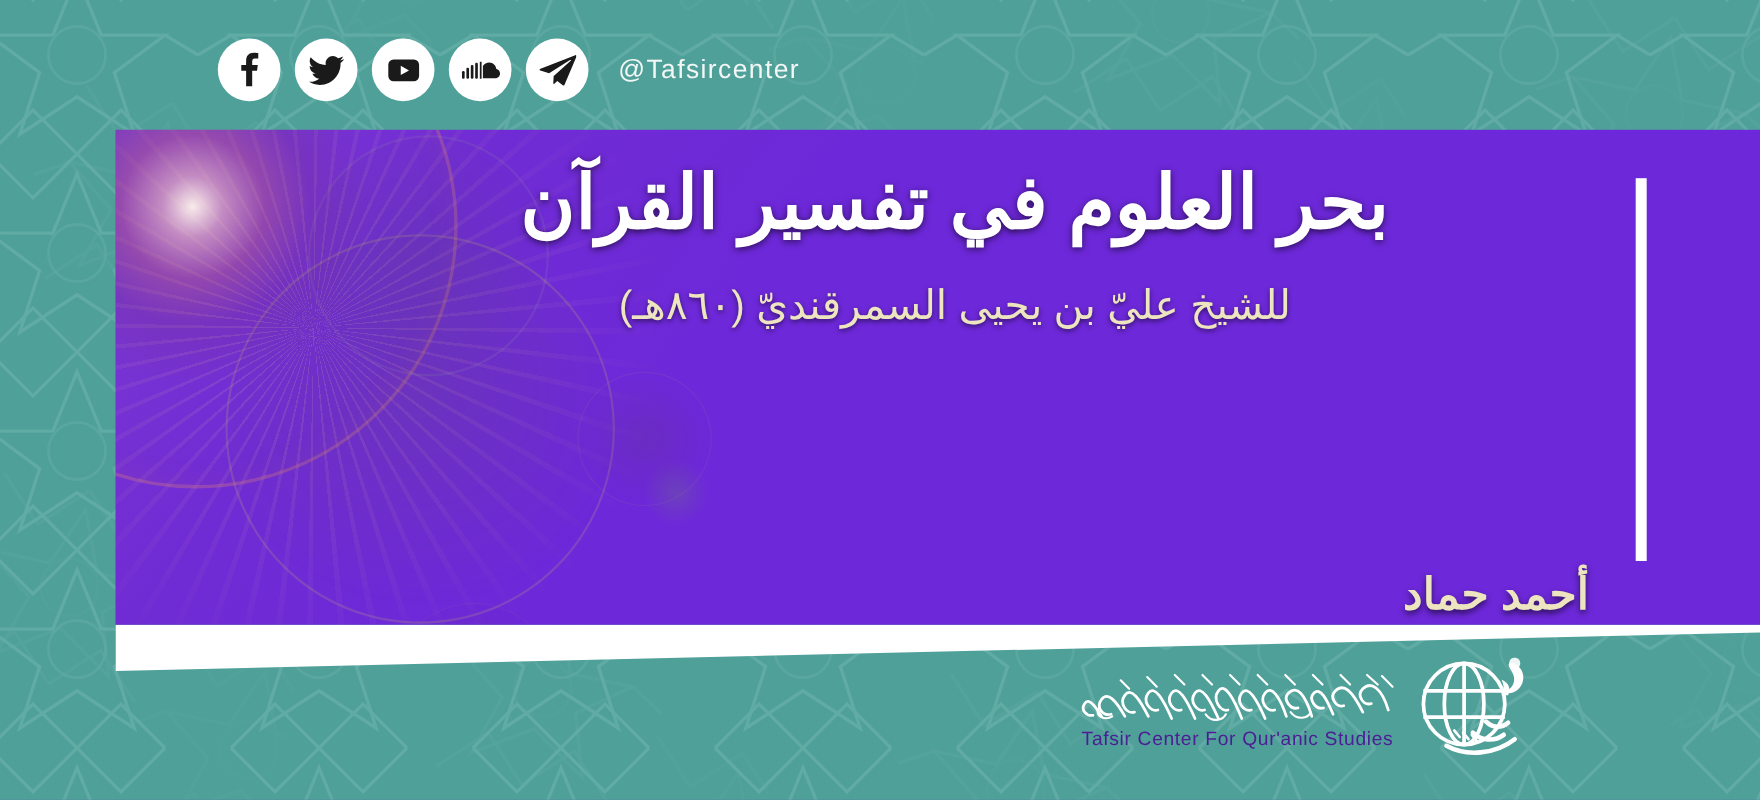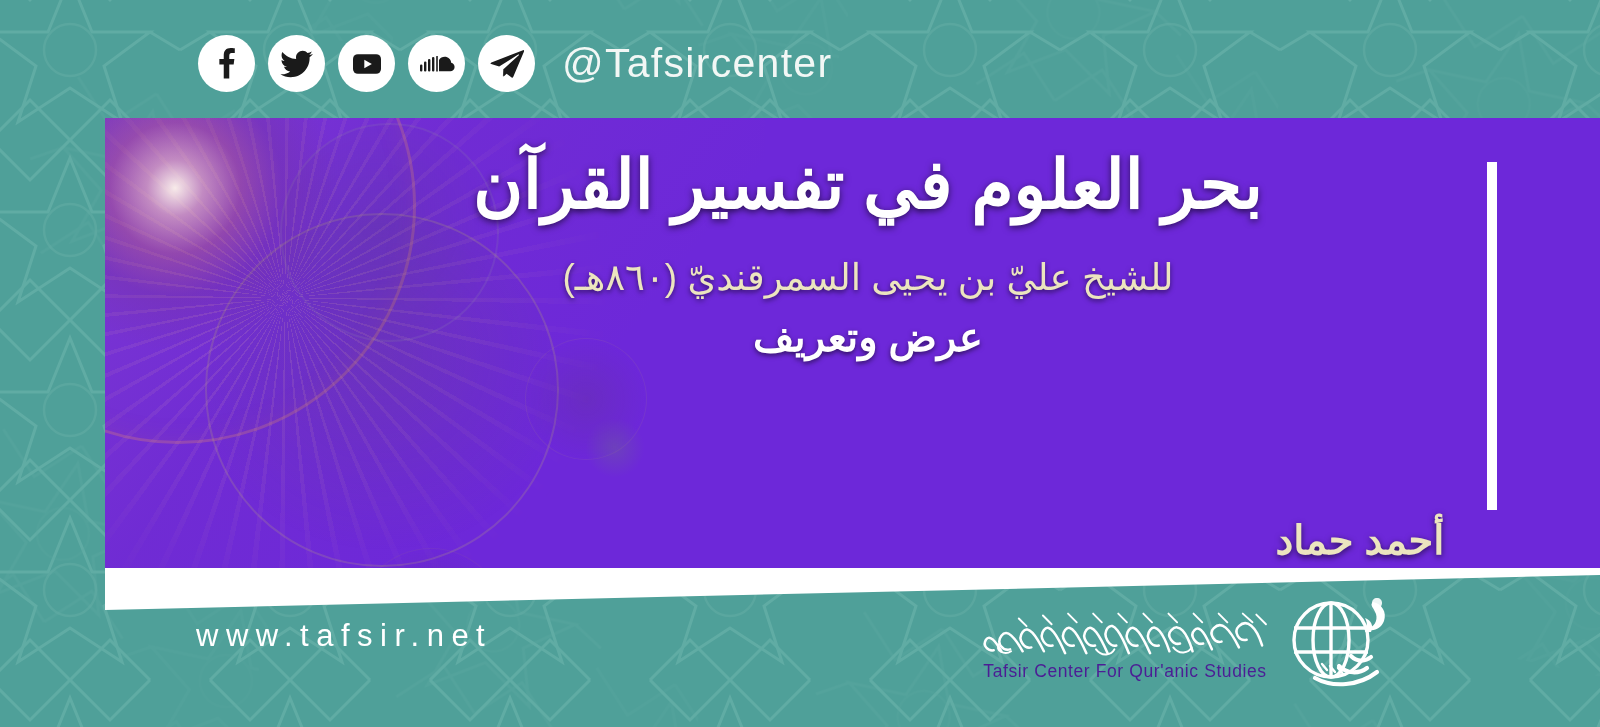--- a/index.html
+++ b/index.html
@@ -22,21 +22,21 @@
     position:absolute;left:198px;top:35px;
     display:flex;align-items:center;gap:13px;z-index:20;
   }
   .s-icon{
     width:57px;height:57px;border-radius:50%;
     background:#fff;display:flex;align-items:center;justify-content:center;
     flex:0 0 auto;
   }
   .s-icon svg{display:block;}
   .handle{
-    color:#f2f7f5;font-size:41px;letter-spacing:1.3px;
+    color:#f2f7f5;font-size:24px;letter-spacing:1.3px;
     margin-left:14px;white-space:nowrap;font-weight:400;
   }
 
   
   .panel{
     position:absolute;left:105px;top:118px;width:1495px;height:450px;
     background:#6d28d9;overflow:hidden;z-index:10;
   }
   .panel-inner{position:absolute;inset:0;}
 
@@ -264,35 +264,33 @@
       <div class="flare-ring ring-e"></div>
       <div class="flare-ring ring-f"></div>
       <div class="flare-core"></div>
     </div>
 
     <div class="accent-bar"></div>
 
     <div class="title-block">
       <h1 class="main-title">بحر العلوم في تفسير القرآن</h1>
       <div class="subtitle">للشيخ عليّ بن يحيى السمرقنديّ (٨٦٠هـ)</div>
-      <div class="subtitle2">عرض وتعريف</div>
     </div>
 
     <div class="author">
       <span class="author-name">أحمد حماد</span>
     </div>
   </div>
 
   <div class="wedge">
     <svg viewBox="0 0 1495 42" preserveAspectRatio="none" xmlns="http://www.w3.org/2000/svg">
       <polygon points="0,0 1495,0 1495,7 0,42" fill="#ffffff"></polygon>
     </svg>
   </div>
 
-  <div class="site-url">www.tafsir.net</div>
 
   <div class="logo-wrap">
     <div class="logo-text">
       <div class="logo-ar">
         <svg viewBox="0 0 300 58" xmlns="http://www.w3.org/2000/svg">
           <g fill="none" stroke="#ffffff" stroke-width="2.6" stroke-linecap="round" stroke-linejoin="round">
             <path d="M292 44 C286 24, 276 16, 268 24 C262 30, 268 40, 276 38"></path>
             <path d="M268 46 C258 26, 250 18, 242 26 C236 32, 243 42, 250 40"></path>
             <path d="M240 48 C234 34, 228 22, 222 28 C216 34, 224 44, 231 42"></path>
             <path d="M220 50 C214 30, 206 20, 198 28 C192 34, 200 44, 207 42"></path>

